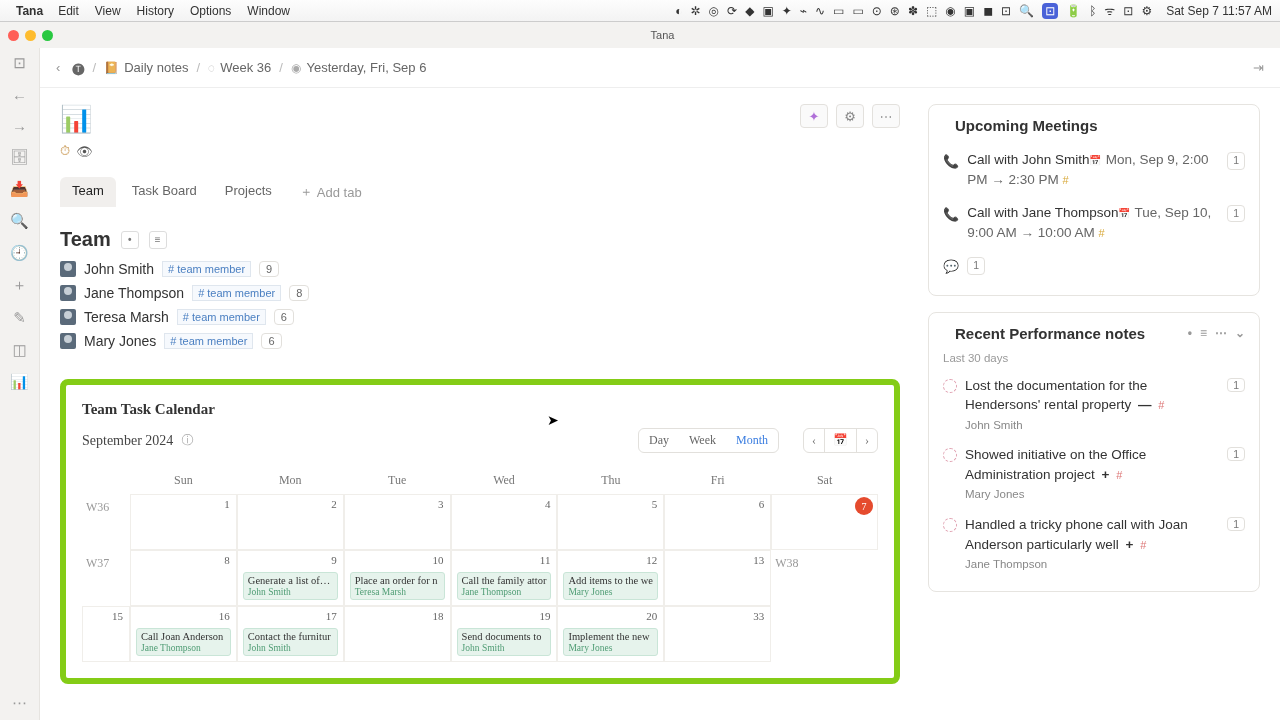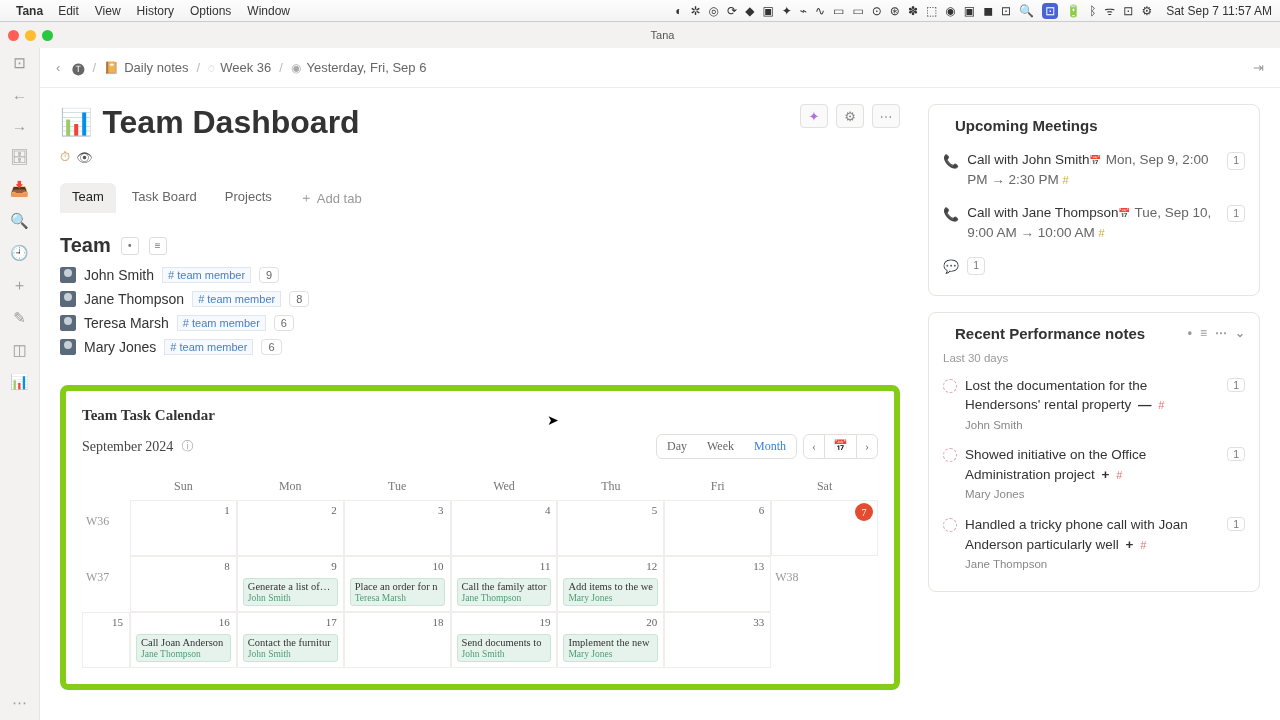--- a/index.html
+++ b/index.html
@@ -69,31 +69,31 @@
 .avatar::after { content:""; position:absolute; width:8px; height:8px; background:#c7cfd6; border-radius:50%; top:2px; left:4px; }
 .tag { font-size:11px; color:#4a7fc1; border:1px solid #dfe6ee; background:#f6f9fd; border-radius:0; padding:1px 5px; cursor:pointer; }
 .count { font-size:11px; color:#666; border:1px solid #e2e0dc; border-radius:4px; padding:1px 6px; }
 
 
 .cal-card { margin-top:30px; border:6px solid #84cc16; border-radius:8px; padding:16px;font-family:Liberation Serif, serif; }
 .cal-title { font-size:15px; font-weight:600; }
 .cal-sub { margin-top:10px; display:flex; align-items:center; color:#666; }
 .cal-sub .month { font-size:14px; color:#444; margin-right:8px; }
 .cal-sub .info { color:#aaa; font-size:12px; }
-.cal-controls { margin-left:auto; display:flex; align-items:flex-end; gap:6px; }
+.cal-controls { margin-left:auto; display:flex; align-items:flex-end; gap:24px; }
 .viewseg { display:flex; border:1px solid #e2e0dc; border-radius:6px; overflow:hidden; }
 .viewseg span { padding:4px 10px; font-size:12px; color:#666; cursor:pointer; }
 .viewseg span.active { color:#3a7de0; }
 .navseg { display:flex; border:1px solid #e2e0dc; border-radius:6px; overflow:hidden; }
 .navseg span { padding:4px 8px; color:#777; cursor:pointer; border-left:1px solid #e2e0dc; font-size:12px; }
 .navseg span:first-child { border-left:none; }
 
 .cal-grid { margin-top:14px; display:grid; grid-template-columns: 48px repeat(7, 1fr); font-size:12px; }
 .cal-dayhead { text-align:center; color:#777; padding:6px 0; }
-.cal-wk { color:#999; padding:6px 4px;margin-top:8px; }
+.cal-wk { color:#999; padding:6px 4px; }
 .cal-cell { border:1px solid #f0eeea; min-height:56px; padding:3px 5px; position:relative; overflow:hidden; }
 .cal-cell .dnum { position:absolute; top:3px; right:6px; color:#666; font-size:11px; }
 .cal-cell .today { width:18px; height:18px; border-radius:50%; background:#e54b2e; color:#fff; display:flex; align-items:center; justify-content:center; font-size:10px; position:absolute; top:2px; right:4px; }
 .ev { margin-top:18px; background:#e6f3ec; border:1px solid #c9e5d7; border-radius:3px; padding:2px 4px; font-size:10.5px; color:#333; white-space:nowrap; overflow:hidden; text-overflow:ellipsis; }
 .ev .who { display:block; color:#4f9c74; font-size:9.5px; margin-top:1px; }
 
 
 .ins { width:360px; padding:16px 20px 16px 8px; display:flex; flex-direction:column; gap:16px; }
 .panel { border:1px solid #e6e4e0; border-radius:8px; padding:12px 14px; }
 .panel h3 { font-size:15px; font-weight:600; margin-bottom:10px; display:flex; align-items:center; gap:8px;margin-left:12px; }
@@ -209,21 +209,20 @@
           </span>
         <span class="collapse-ic">⇥</span>
       </div>
 
       <div class="body">
         <div class="page">
           <div class="headrow">
             <div>
               <div class="pagehead">
                 <span class="pic">📊</span>
-                <h1>Team Dashboard</h1>
               </div>
               <div class="chips">
                 <span style="color:#c28b3d">⏱</span>
                 <span style="color:#555">👁</span>
               </div>
             </div>
             <div class="headactions">
               <span class="btn ai">✦</span>
               <span class="btn">⚙</span>
               <span class="btn">⋯</span>

